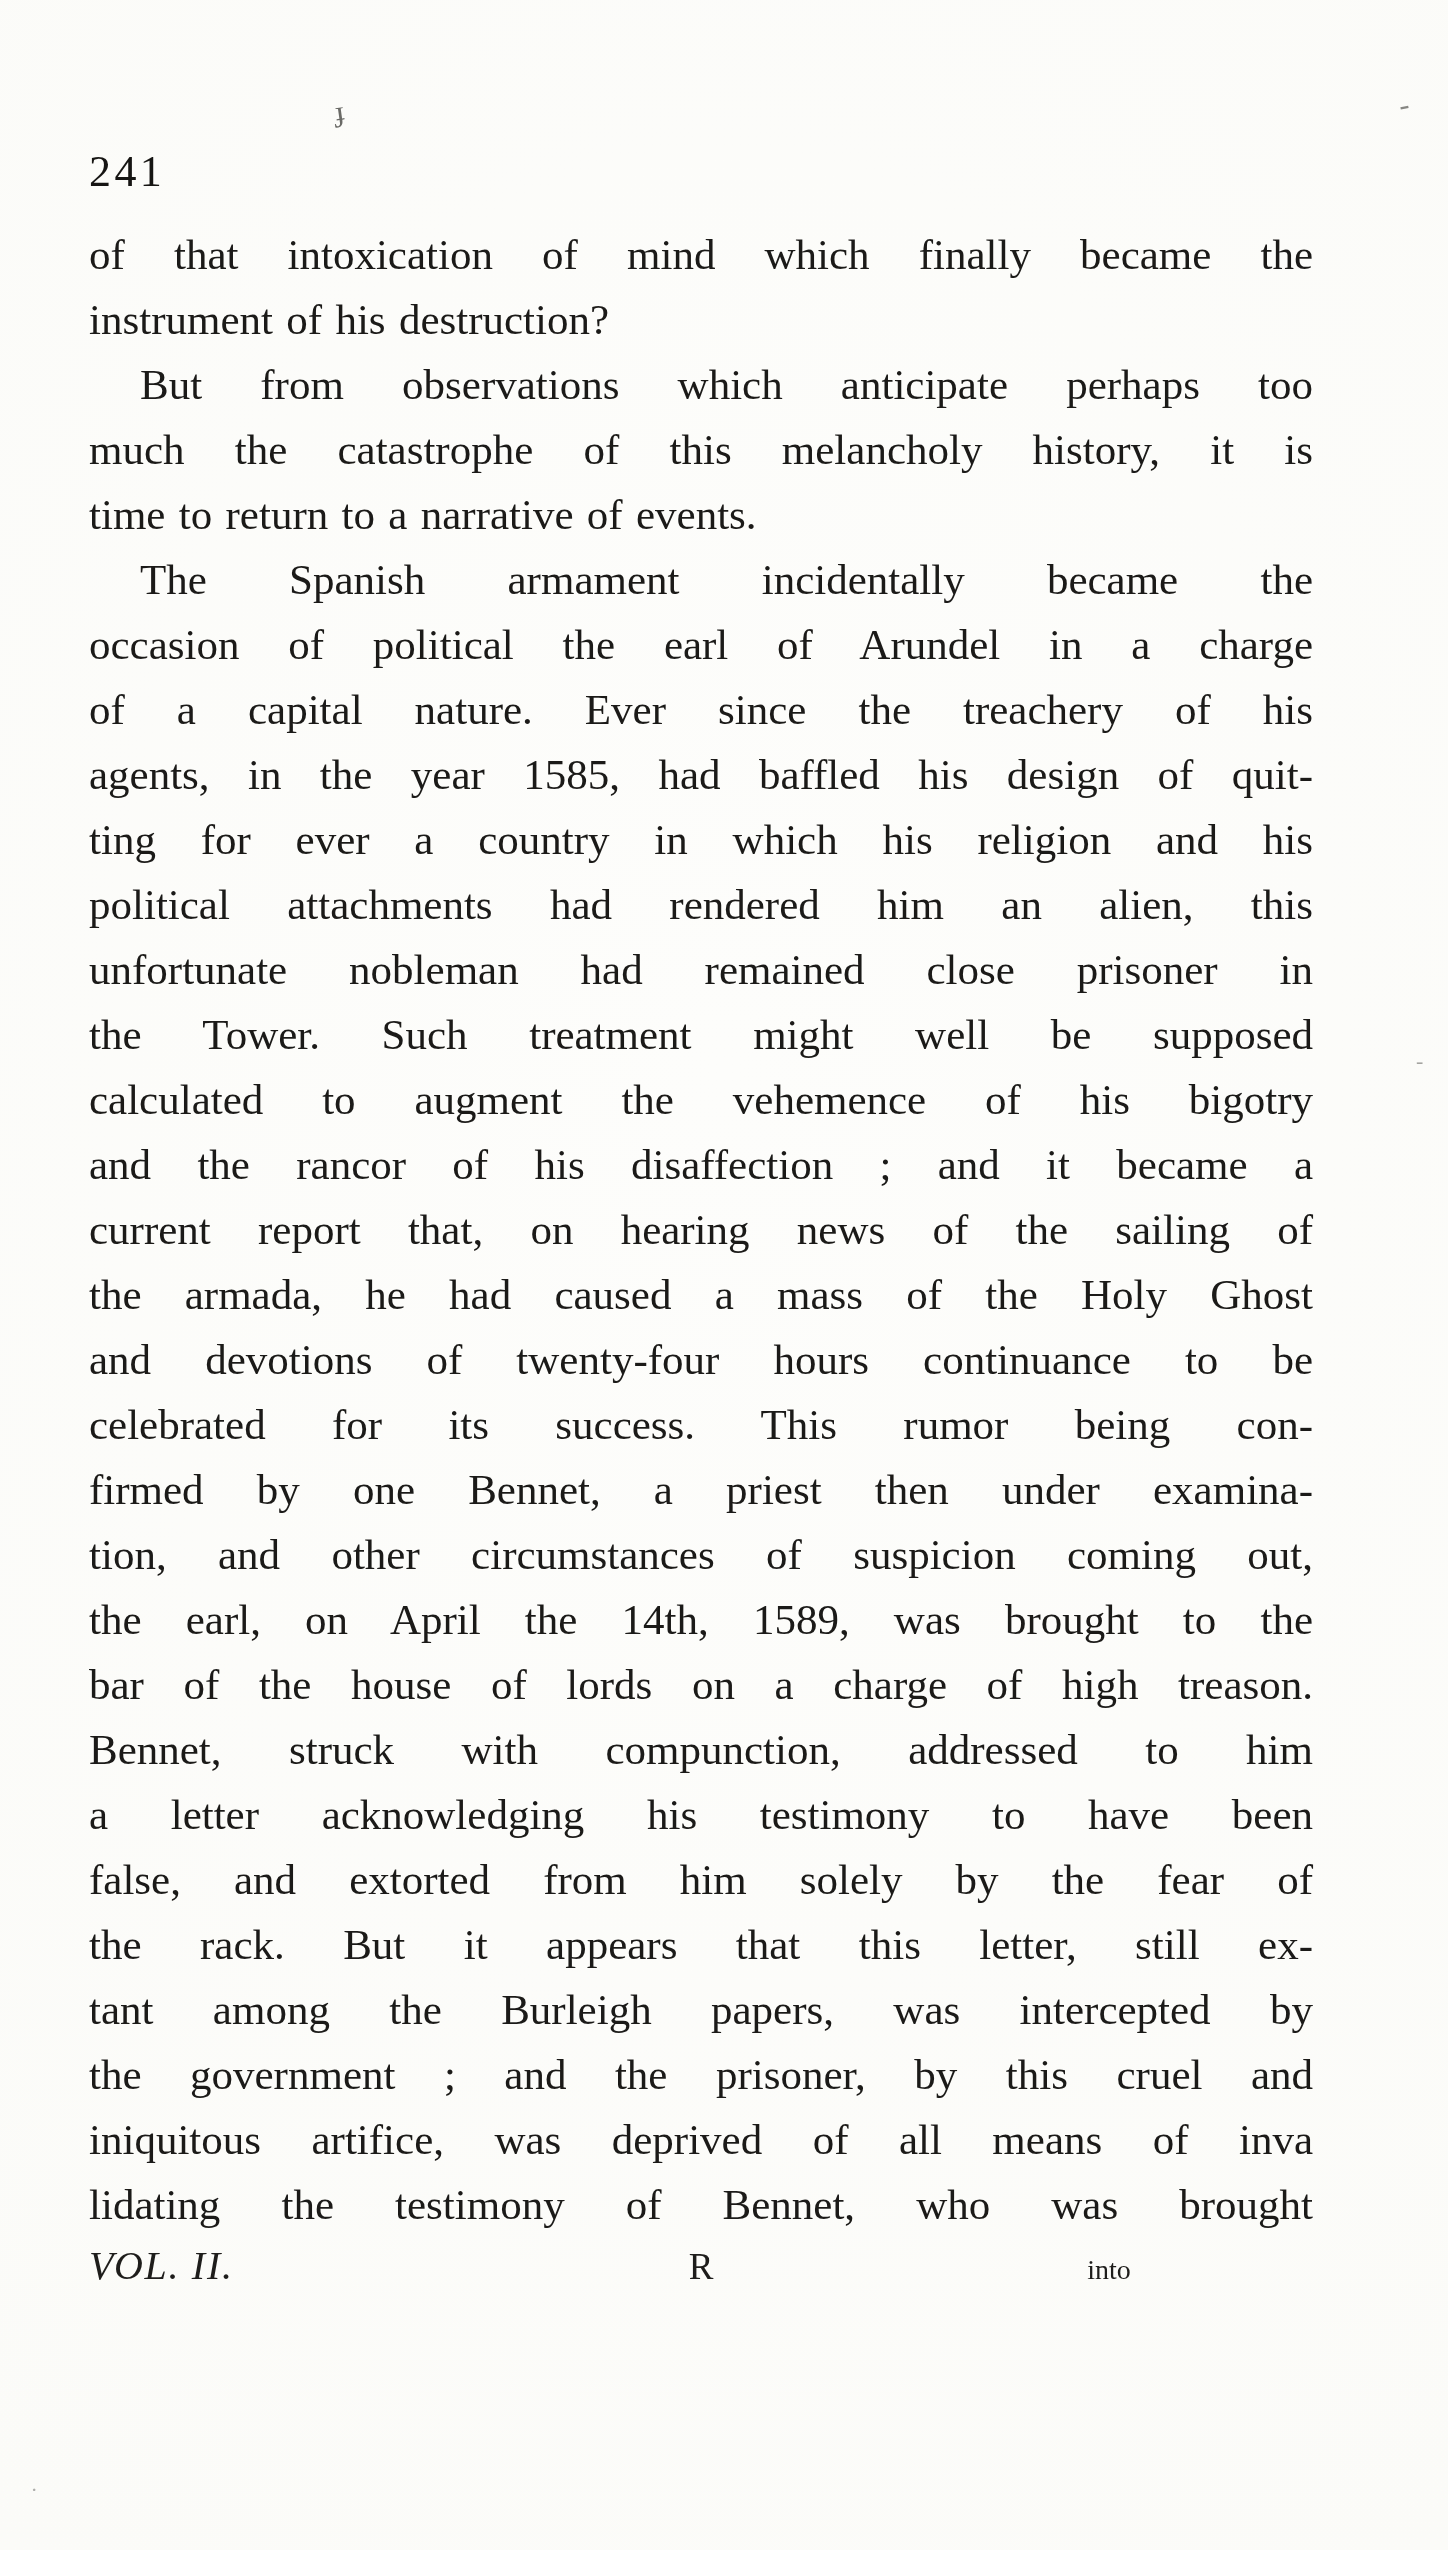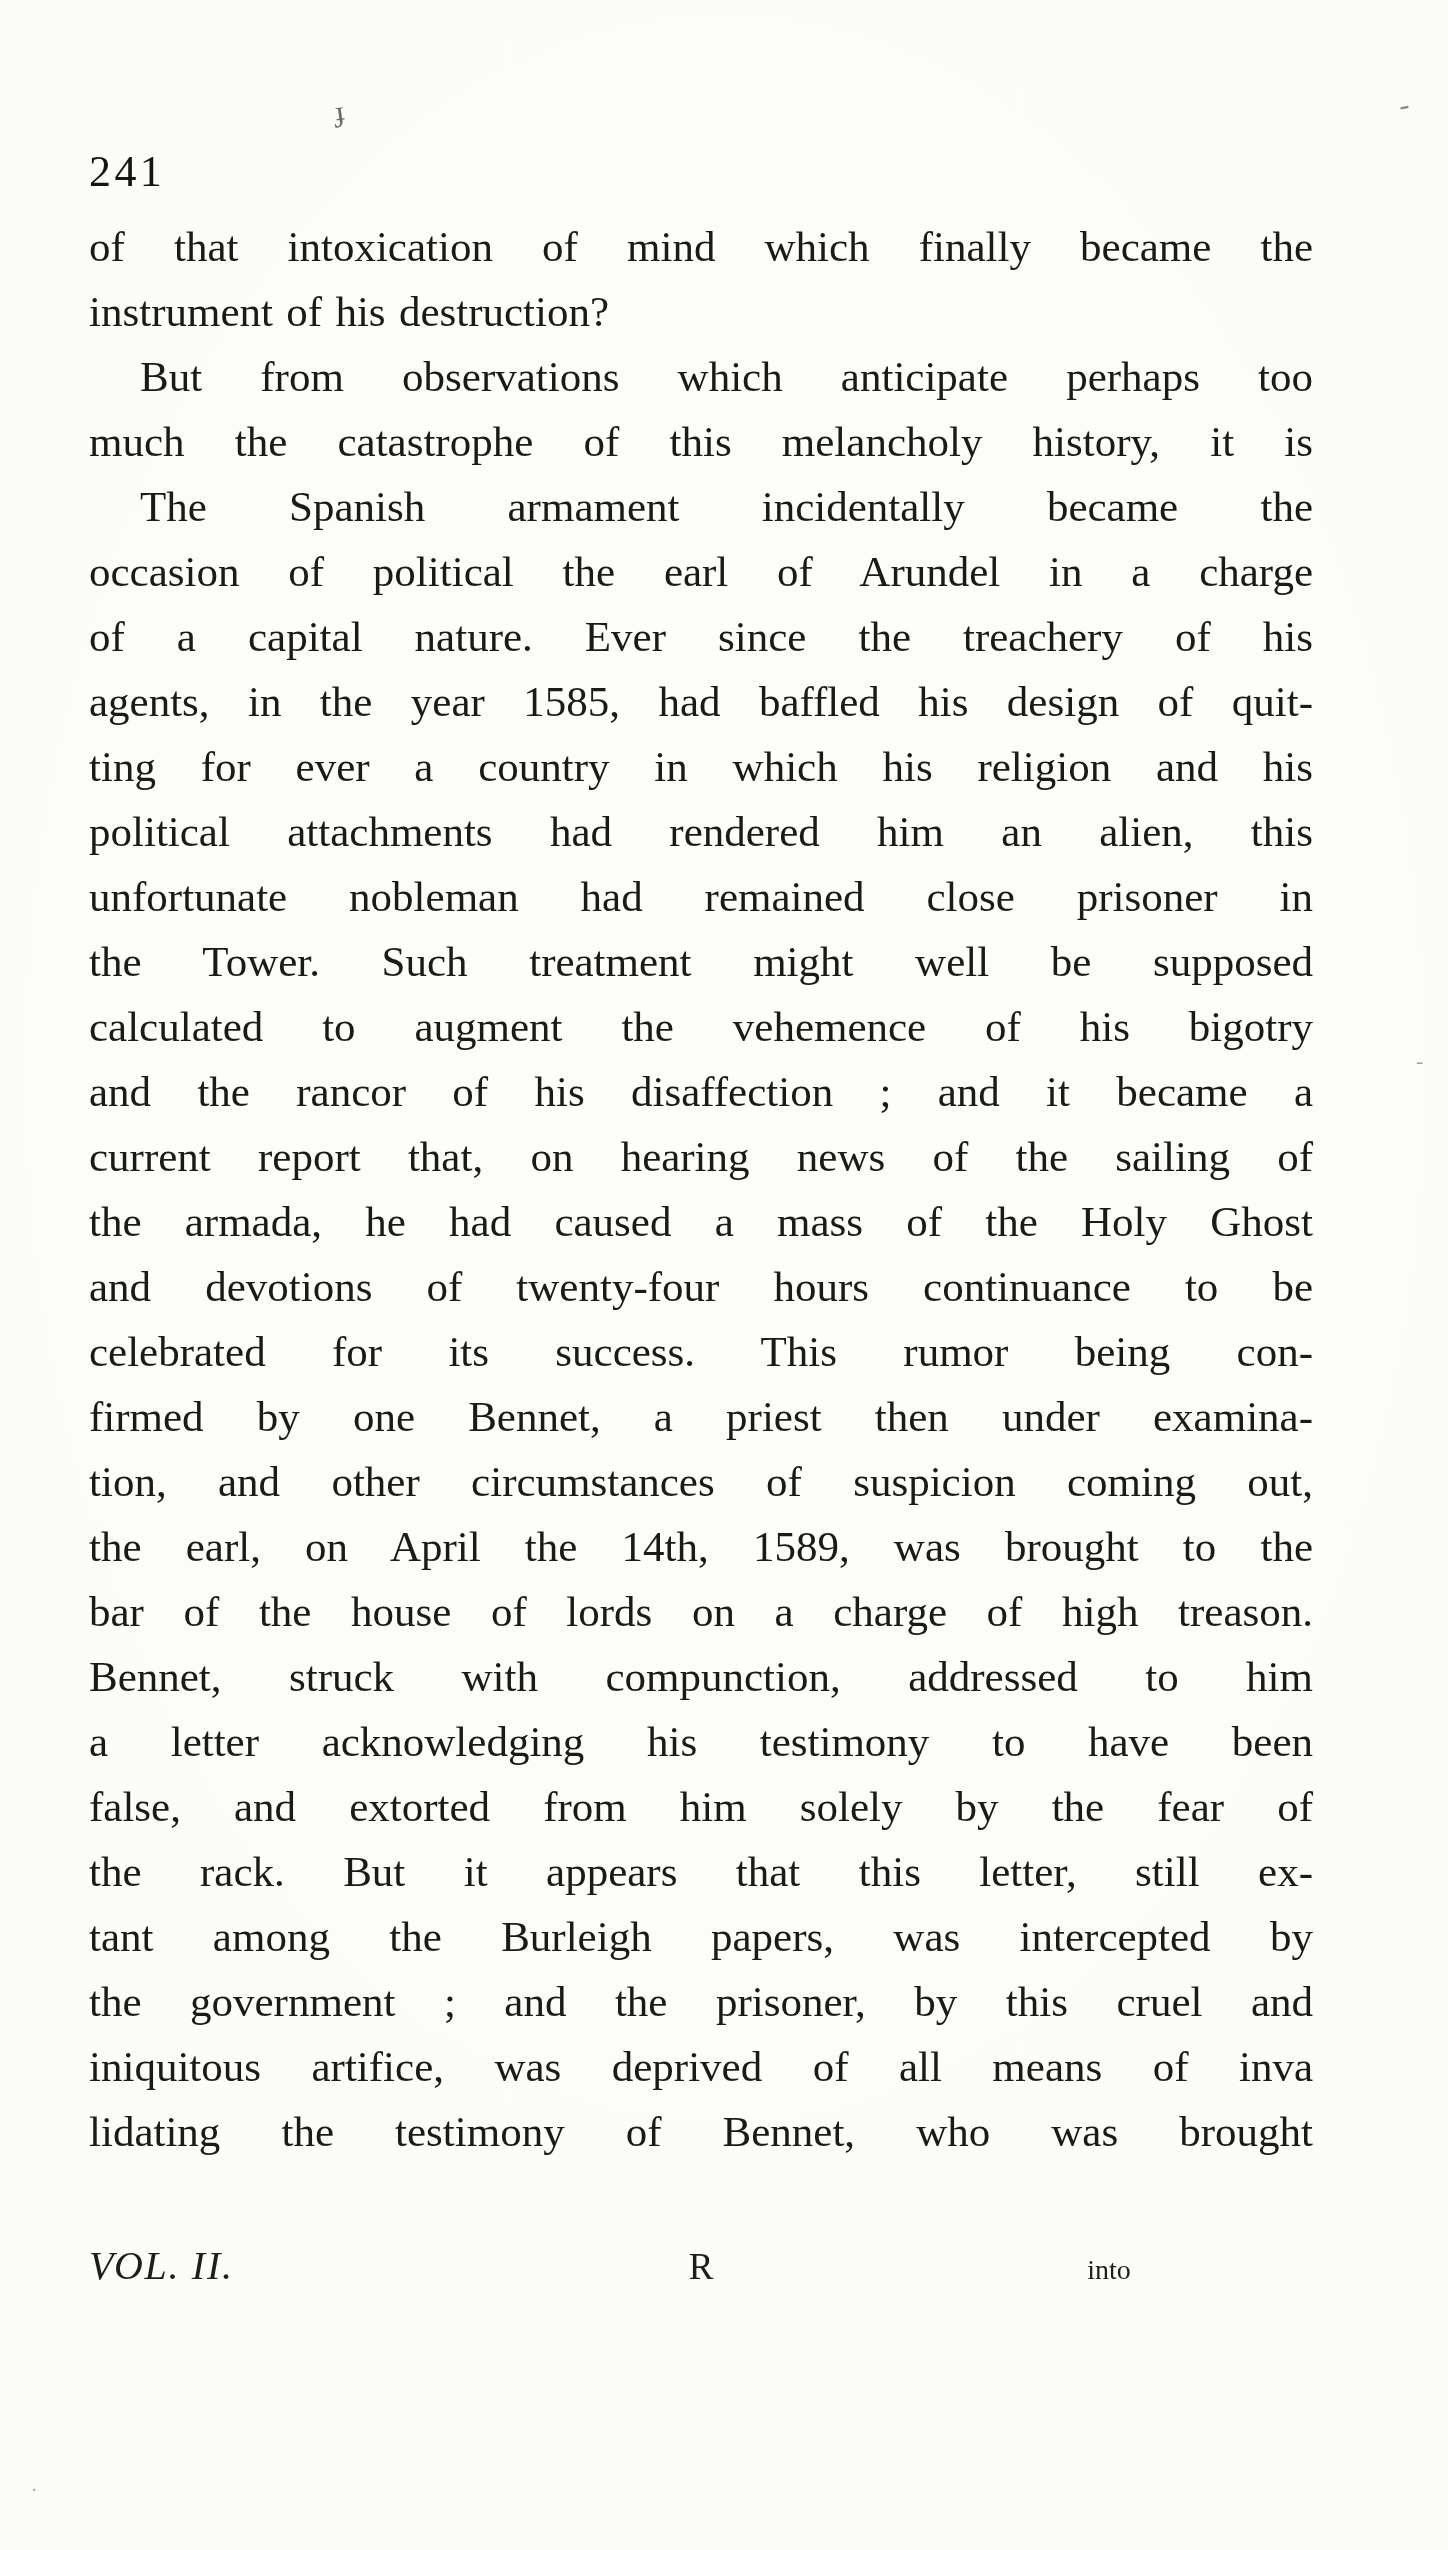--- a/index.html
+++ b/index.html
@@ -22,21 +22,21 @@
     position: absolute;
     top: 146px;
     left: 89px;
     width: 1224px;
     font-size: 44px;
     letter-spacing: 3.4px;
     color: #161513;
   }
   .body-text {
     position: absolute;
-    top: 214px;
+    top: 222px;
     left: 89px;
     width: 1224px;
     font-size: 43px;
     line-height: 65px;
     word-spacing: 0.06em;
     color: #1b1a18;
   }
   .line {
     text-align: justify;
     white-space: normal;
@@ -84,20 +84,21 @@
 
 <div class="page">
 
   <div class="page-number">241</div>
 
   <div class="body-text">
       <div class="line just">of that intoxication of mind which finally became the</div>
       <div class="line">instrument of his destruction?</div>
       <div class="line just indent">But from observations which anticipate perhaps too</div>
       <div class="line just">much the catastrophe of this melancholy history, it is</div>
+      <div class="line">time to return to a narrative of events.</div>
       <div class="line just indent">The Spanish armament incidentally became the</div>
       <div class="line just">occasion of political the earl of Arundel in a charge</div>
       <div class="line just">of a capital nature.  Ever since the treachery of his</div>
       <div class="line just">agents, in the year 1585, had baffled his design of quit-</div>
       <div class="line just">ting for ever a country in which his religion and his</div>
       <div class="line just">political attachments had rendered him an alien, this</div>
       <div class="line just">unfortunate nobleman had remained close prisoner in</div>
       <div class="line just">the Tower.  Such treatment might well be supposed</div>
       <div class="line just">calculated to augment the vehemence of his bigotry</div>
       <div class="line just">and the rancor of his disaffection ; and it became a</div>

